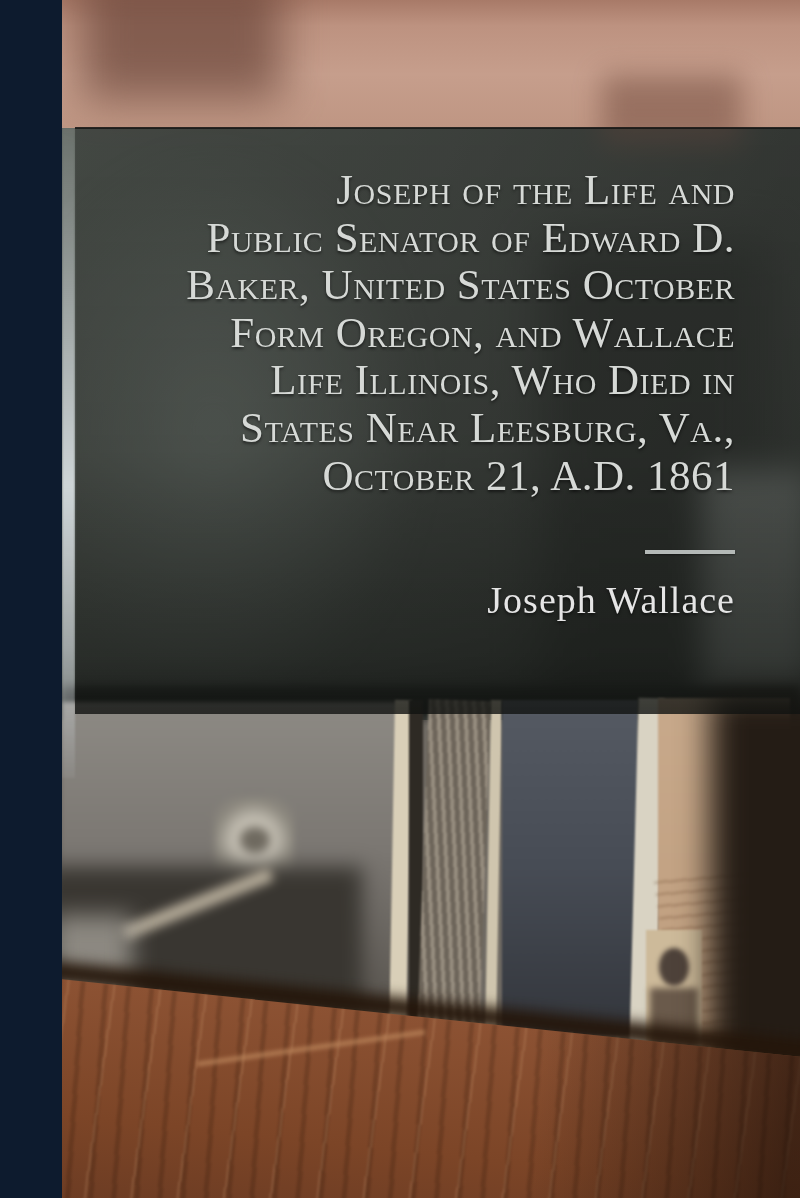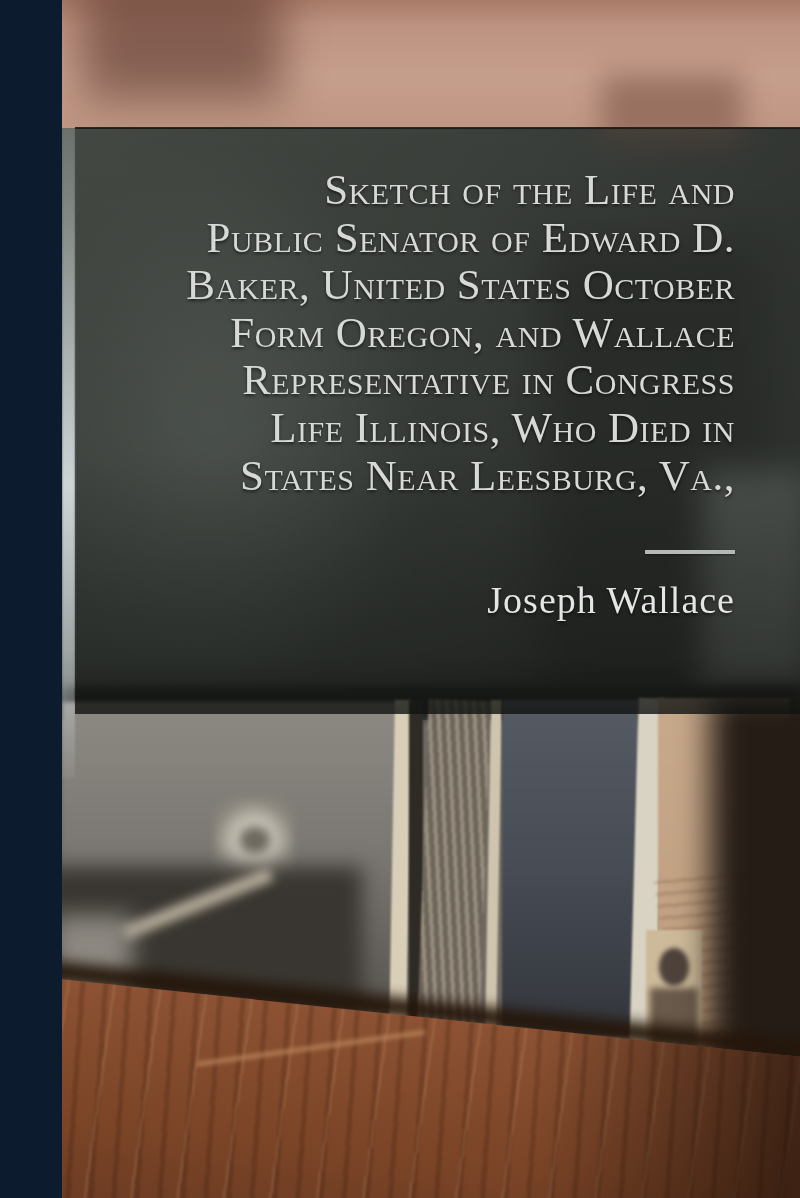--- a/index.html
+++ b/index.html
@@ -172,23 +172,23 @@
       <div class="wood-scratch"></div>
       <div class="wood-dark-right"></div>
     </div>
 
     <div class="edge-strip"></div>
 
     <div class="overlay-panel"></div>
   </div>
 
   <div class="text-block">
-    <div class="title-line">Sketch of the Life and</div>
+    <div class="title-line">Joseph of the Life and</div>
     <div class="title-line">Public Senator of Edward D.</div>
     <div class="title-line">Baker, United States October</div>
     <div class="title-line">Form Oregon, and Wallace</div>
-    <div class="title-line">Representative in Congress</div>
     <div class="title-line">Life Illinois, Who Died in</div>
     <div class="title-line">States Near Leesburg, Va.,</div>
+    <div class="title-line">October 21, A.D. 1861</div>
     <div class="divider"></div>
     <div class="author">Joseph Wallace</div>
   </div>
 </div>
 
 </body></html>

